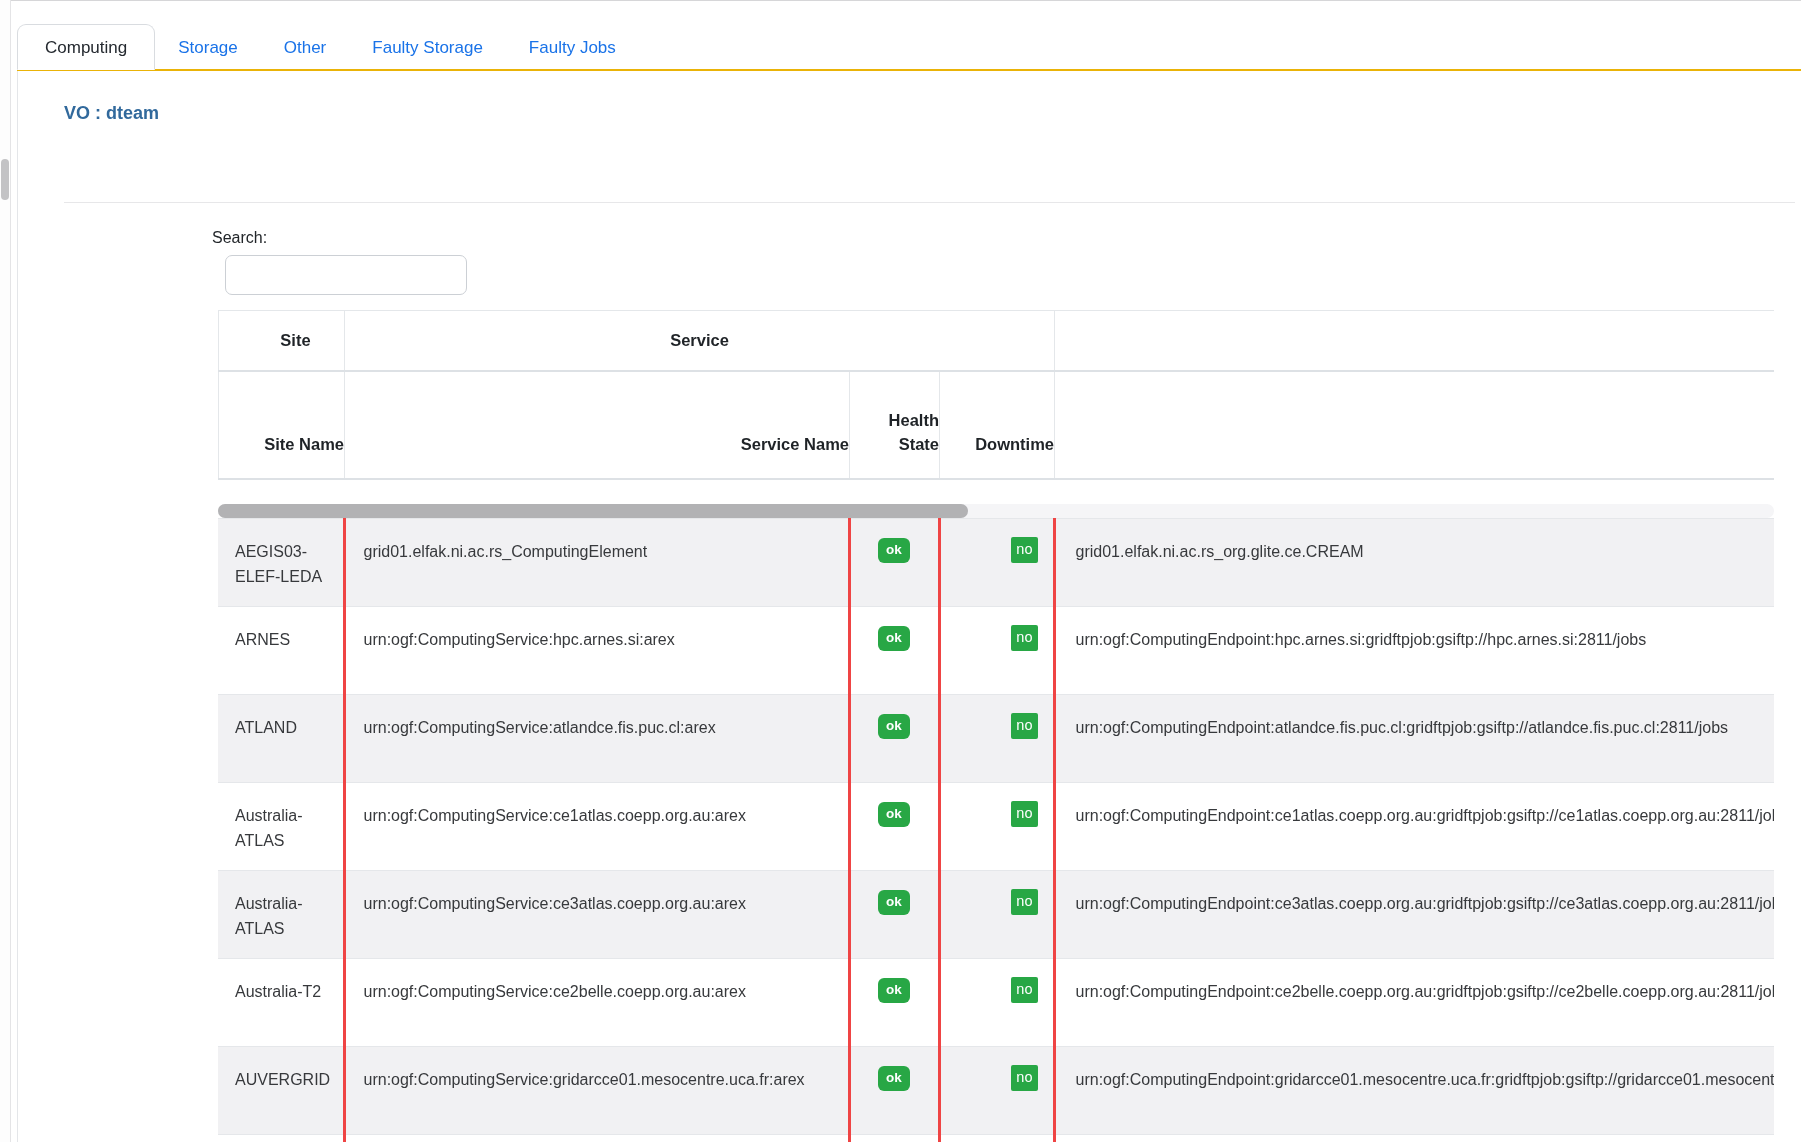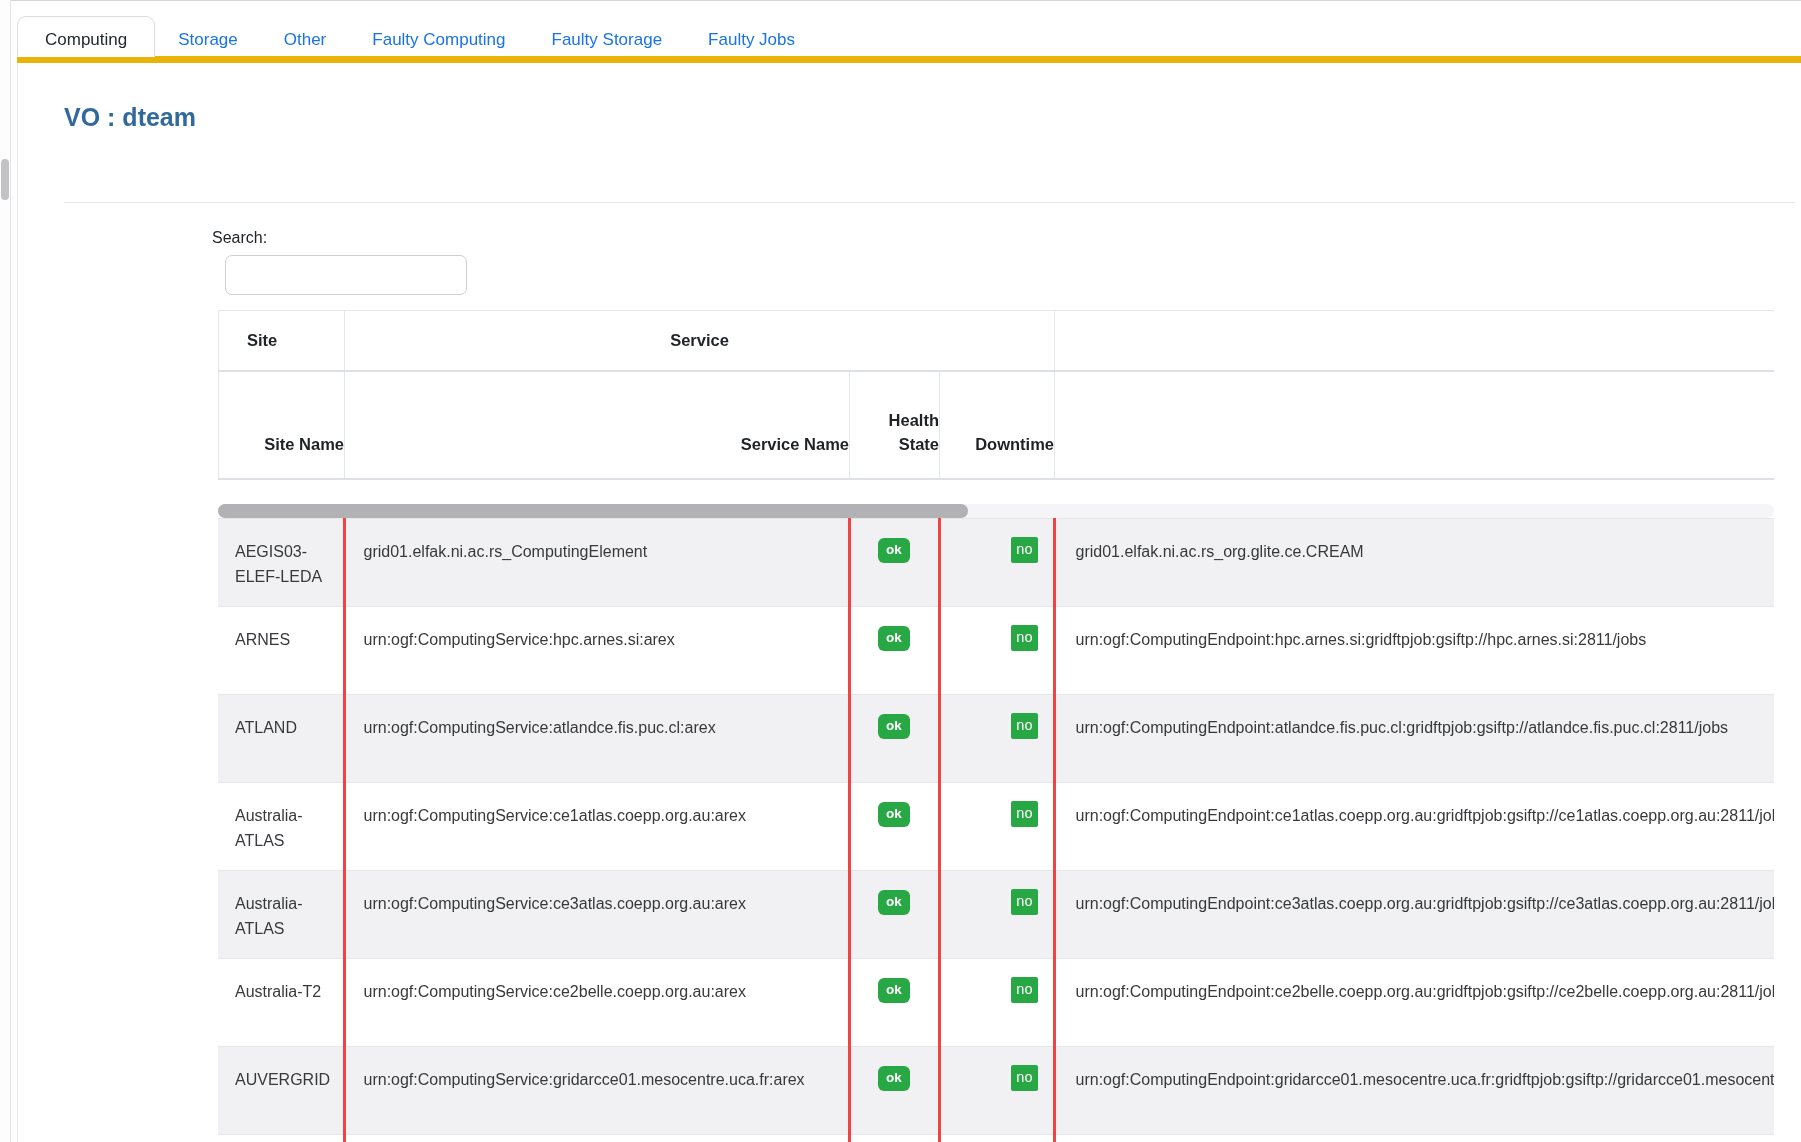--- a/index.html
+++ b/index.html
@@ -15,49 +15,49 @@
   .top-hairline { position:absolute; left:0; top:0; width:1801px; height:1px; background:#d6d6d8; }
 
   
   .v-scroll-track { position:absolute; left:0; top:0; width:11px; height:1142px; background:#fdfdfd; border-right:1px solid #e4e4e6; }
   .v-scroll-thumb { position:absolute; left:1px; top:159px; width:8px; height:41px; background:#c3c3c5; border-radius:4px; }
 
   
   .panel-left-border { position:absolute; left:17px; top:62px; width:1px; height:1080px; background:#e4e6e9; }
 
   
-  .tab-bar { position:absolute; left:17px; top:16px; width:1784px; height:47px; display:flex; align-items:stretch; border-bottom:7px solid #eab308; }
+  .tab-bar { position:absolute; left:17px; top:24px; width:1784px; height:47px; display:flex; align-items:stretch; border-bottom:2px solid #eab308; }
   .tab { font-size:17px; line-height:46px; white-space:nowrap; cursor:default; }
   .tab.active {
     background:#fff; color:#24292f; padding:0 27px;
     border:1px solid #d9dce0; border-bottom:1px solid #ffffff;
     border-radius:9px 9px 0 0; margin-bottom:-1px; z-index:2;
   }
   .tab.link { color:#1a73e8; padding:0 23px; line-height:47px; }
 
   
-  .vo-heading { position:absolute; left:64px; top:103px; font-size:25px; font-weight:700; color:#31699c;text-align:right; }
+  .vo-heading { position:absolute; left:64px; top:103px; font-size:18px; font-weight:700; color:#31699c;text-align:right; }
   .vo-heading .vo-name { font-weight:800; }
 
   .section-divider { position:absolute; left:64px; top:202px; right:6px; height:1px; background:#e7e7e9; }
 
   
   .search-label { position:absolute; left:212px; top:229px; font-size:16px; color:#212529; }
   .search-input { position:absolute; left:225px; top:255px; width:242px; height:40px; border:1px solid #ccd0d5; border-radius:7px; background:#fff; outline:none; font-size:16px; padding:0 10px; font-family:inherit; }
 
   
   .tviewport { position:absolute; left:218px; top:310px; width:1556px; height:832px; overflow:hidden; }
   table { border-collapse:collapse; table-layout:fixed; width:1771px; }
   col.c-site { width:126px; } col.c-service { width:505px; } col.c-health { width:90px; } col.c-down { width:115px; } col.c-end { width:935px; }
 
   .header-table { position:absolute; left:0; top:0; }
   .header-table th { font-weight:700; color:#1f2327; font-size:16.5px; background:#fff; }
   tr.ghead { height:60px; }
   tr.ghead th { border-top:1px solid #e4e7ea; vertical-align:middle; }
-  tr.ghead th:first-child { border-left:1px solid #e4e7ea; text-align:left; padding-left:28px; }
+  tr.ghead th:first-child { border-left:1px solid #e4e7ea; text-align:center; padding-left:28px; }
   tr.ghead th.gservice { border-left:1px solid #e4e7ea; border-right:1px solid #e4e7ea; text-align:center; }
   tr.chead { height:108px; }
   tr.chead th { border-top:2px solid #dde1e5; border-bottom:2px solid #dde1e5; vertical-align:bottom; padding-bottom:22px; text-align:right; line-height:24px; }
   tr.chead th:first-child { border-left:1px solid #e4e7ea; }
   tr.chead th + th { border-left:1px solid #e4e7ea; }
 
   
   .h-scroll-track { position:absolute; left:0; top:194px; width:1556px; height:14px; background:#f5f5f7; border-radius:7px; }
   .h-scroll-thumb { position:absolute; left:0; top:0; width:750px; height:14px; background:#b2b2b4; border-radius:7px; }
 
@@ -93,21 +93,20 @@
 <div class="v-scroll-track">
   <div class="v-scroll-thumb"></div>
 </div>
 
 <div class="panel-left-border"></div>
 
 <div class="tab-bar">
   <div class="tab active">Computing</div>
   <div class="tab link">Storage</div>
   <div class="tab link">Other</div>
-  <div class="tab link">Faulty Computing</div>
   <div class="tab link">Faulty Storage</div>
   <div class="tab link">Faulty Jobs</div>
 </div>
 
 <div class="vo-heading">
   <span>VO :</span>
   <span class="vo-name">dteam</span>
 </div>
 
 <div class="section-divider"></div>

